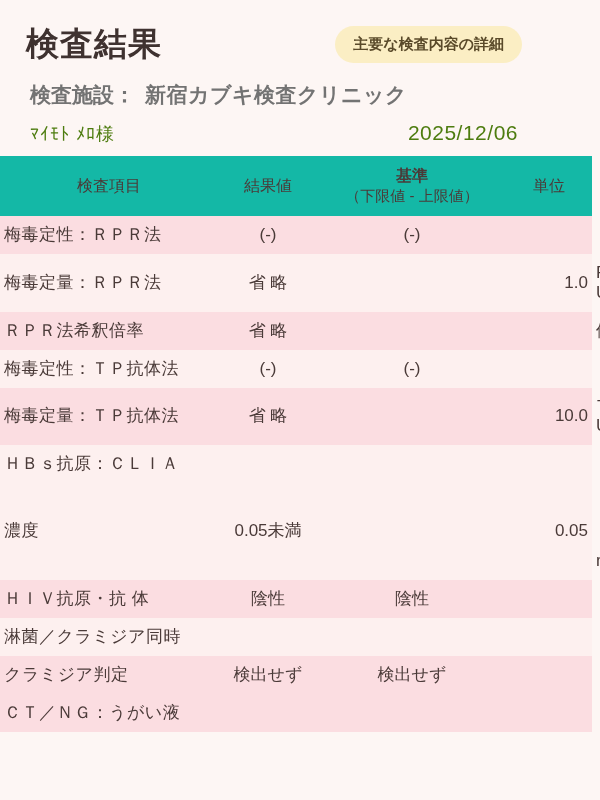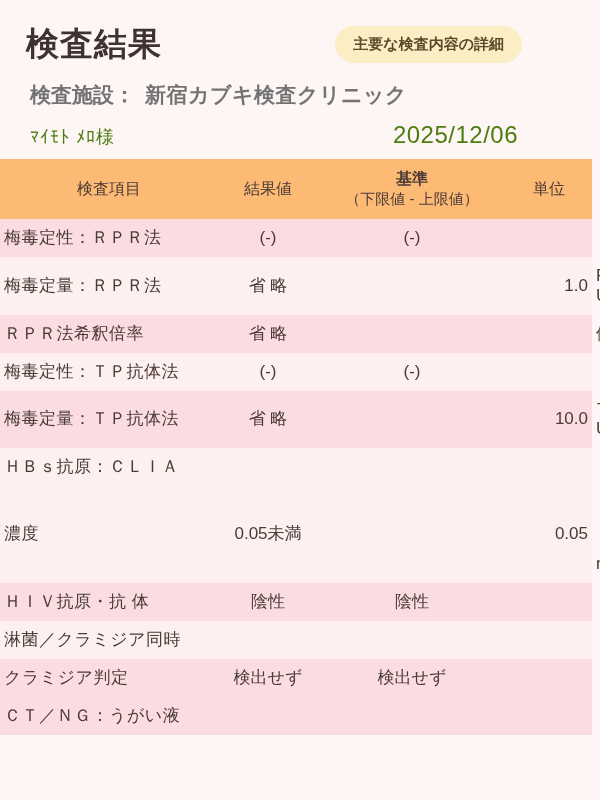--- a/index.html
+++ b/index.html
@@ -62,38 +62,38 @@
     justify-content: space-between;
     align-items: baseline;
     padding: 12px 26px 10px 30px;
     font-size: 18px;
     color: #4d7c0f;
   }
   .patient-name {
     letter-spacing: 1px;
   }
   .date {
-    font-size: 24px;
+    font-size: 21px;
     letter-spacing: 0.5px;
   }
   table.results {
     width: 100%;
     border-collapse: collapse;
     table-layout: fixed;
   }
   table.results th {
     font-weight: normal;
     font-size: 16px;
     color: #4a3a38;
     padding: 10px 4px;
     vertical-align: middle;
     text-align: center;
   }
   thead tr {
-    background: #fdba74;
+    background: #14b8a6;
   }
   th.col-item {
     text-align: left;
     padding-left: 18px;
     width: 210px;
   }
   th.col-value {
     width: 92px;
   }
   th.col-ref {

